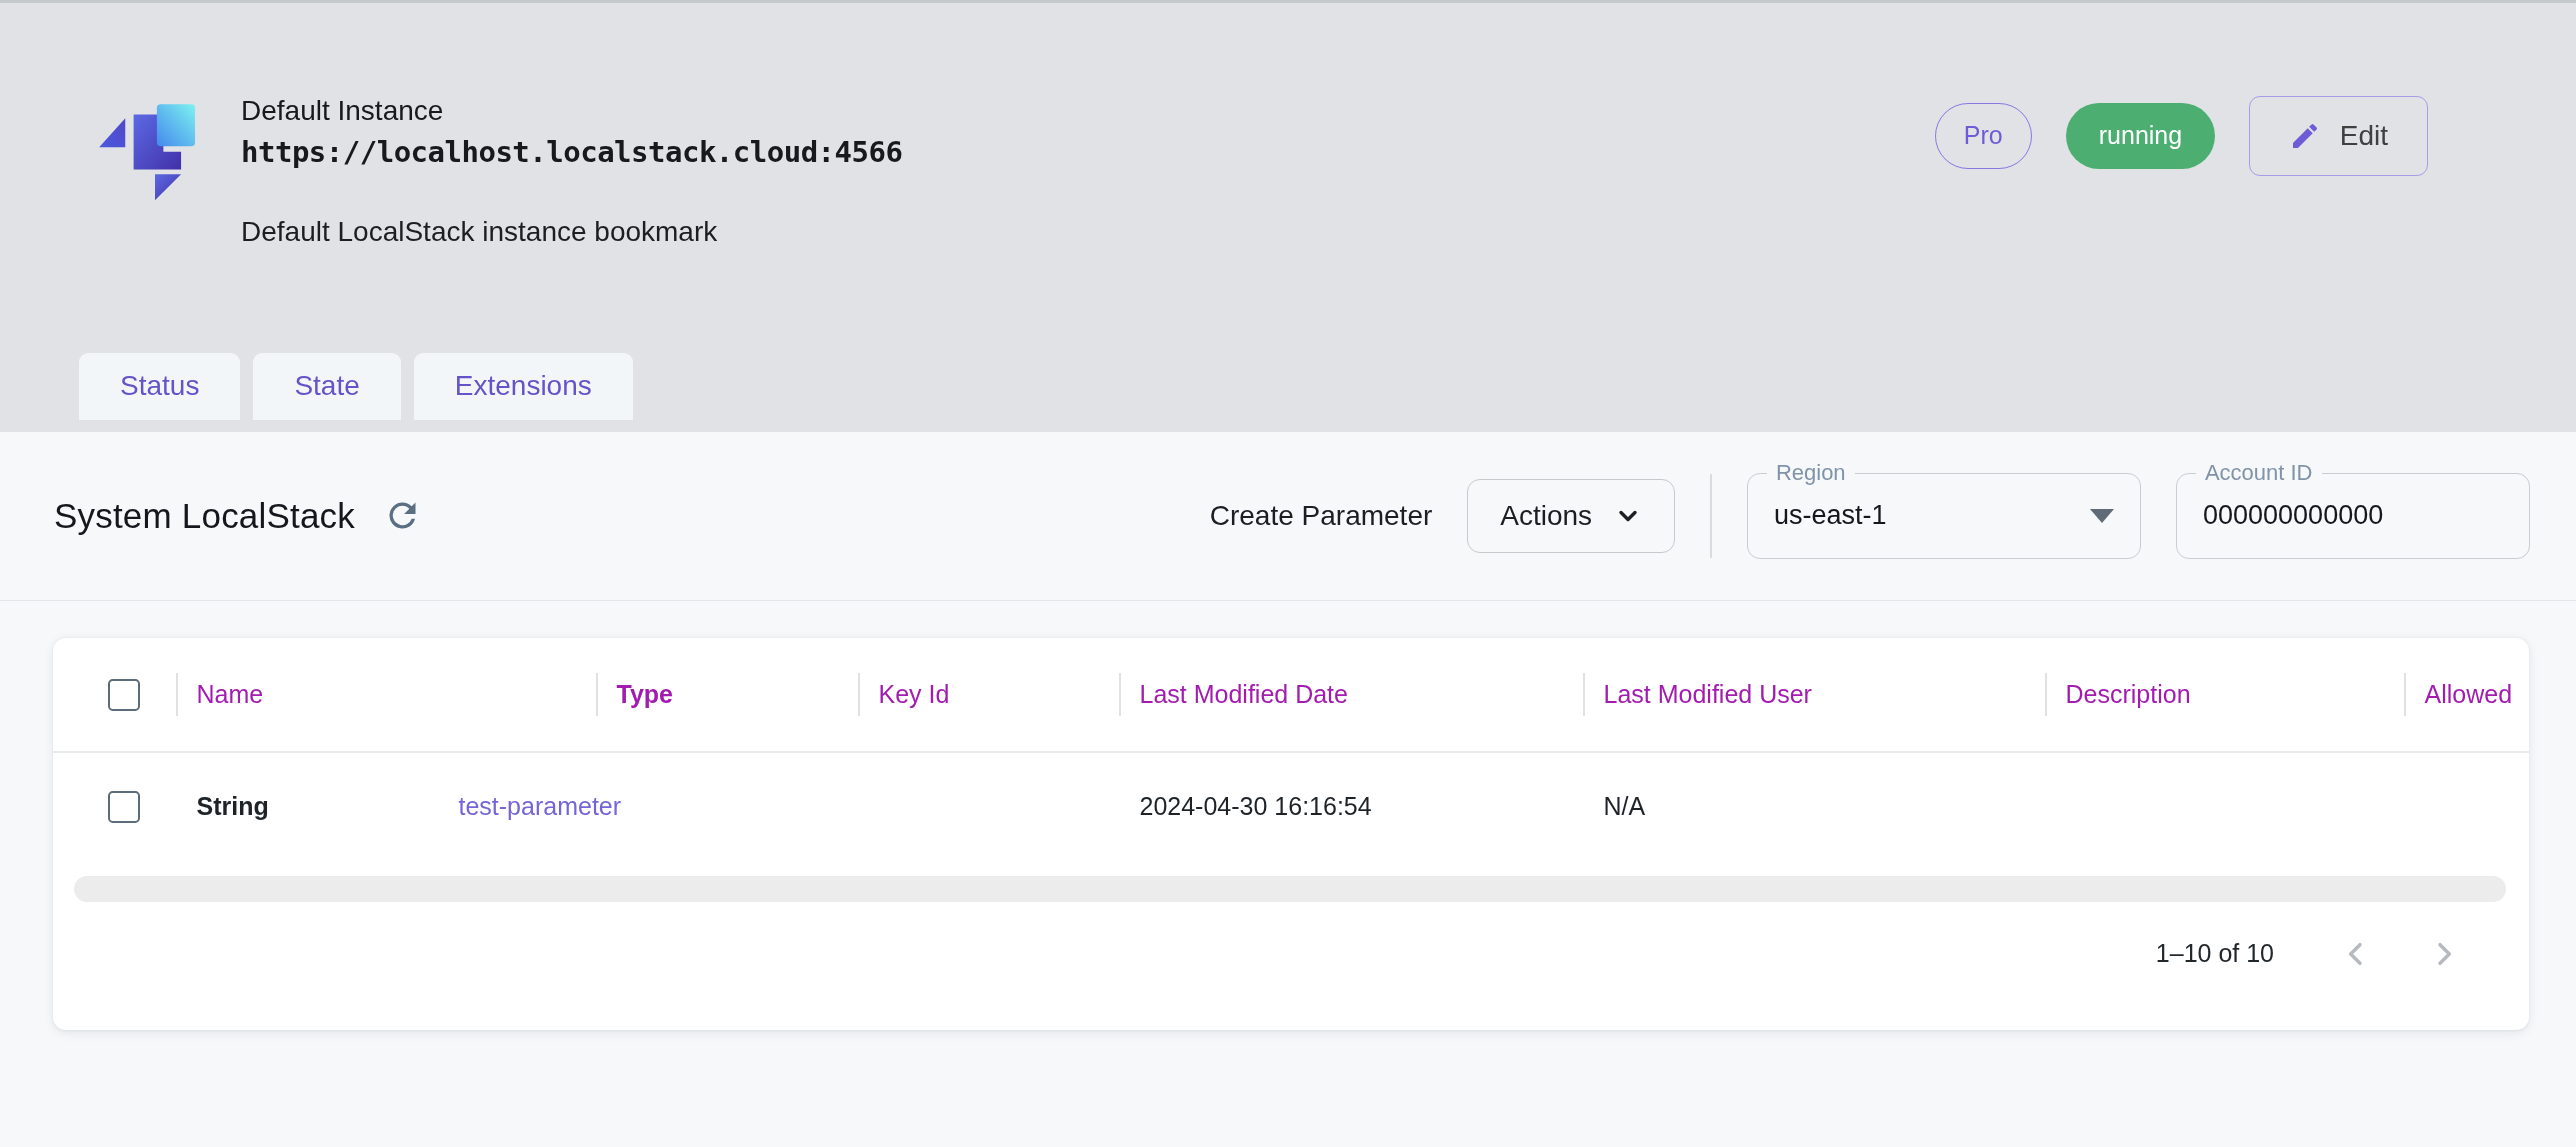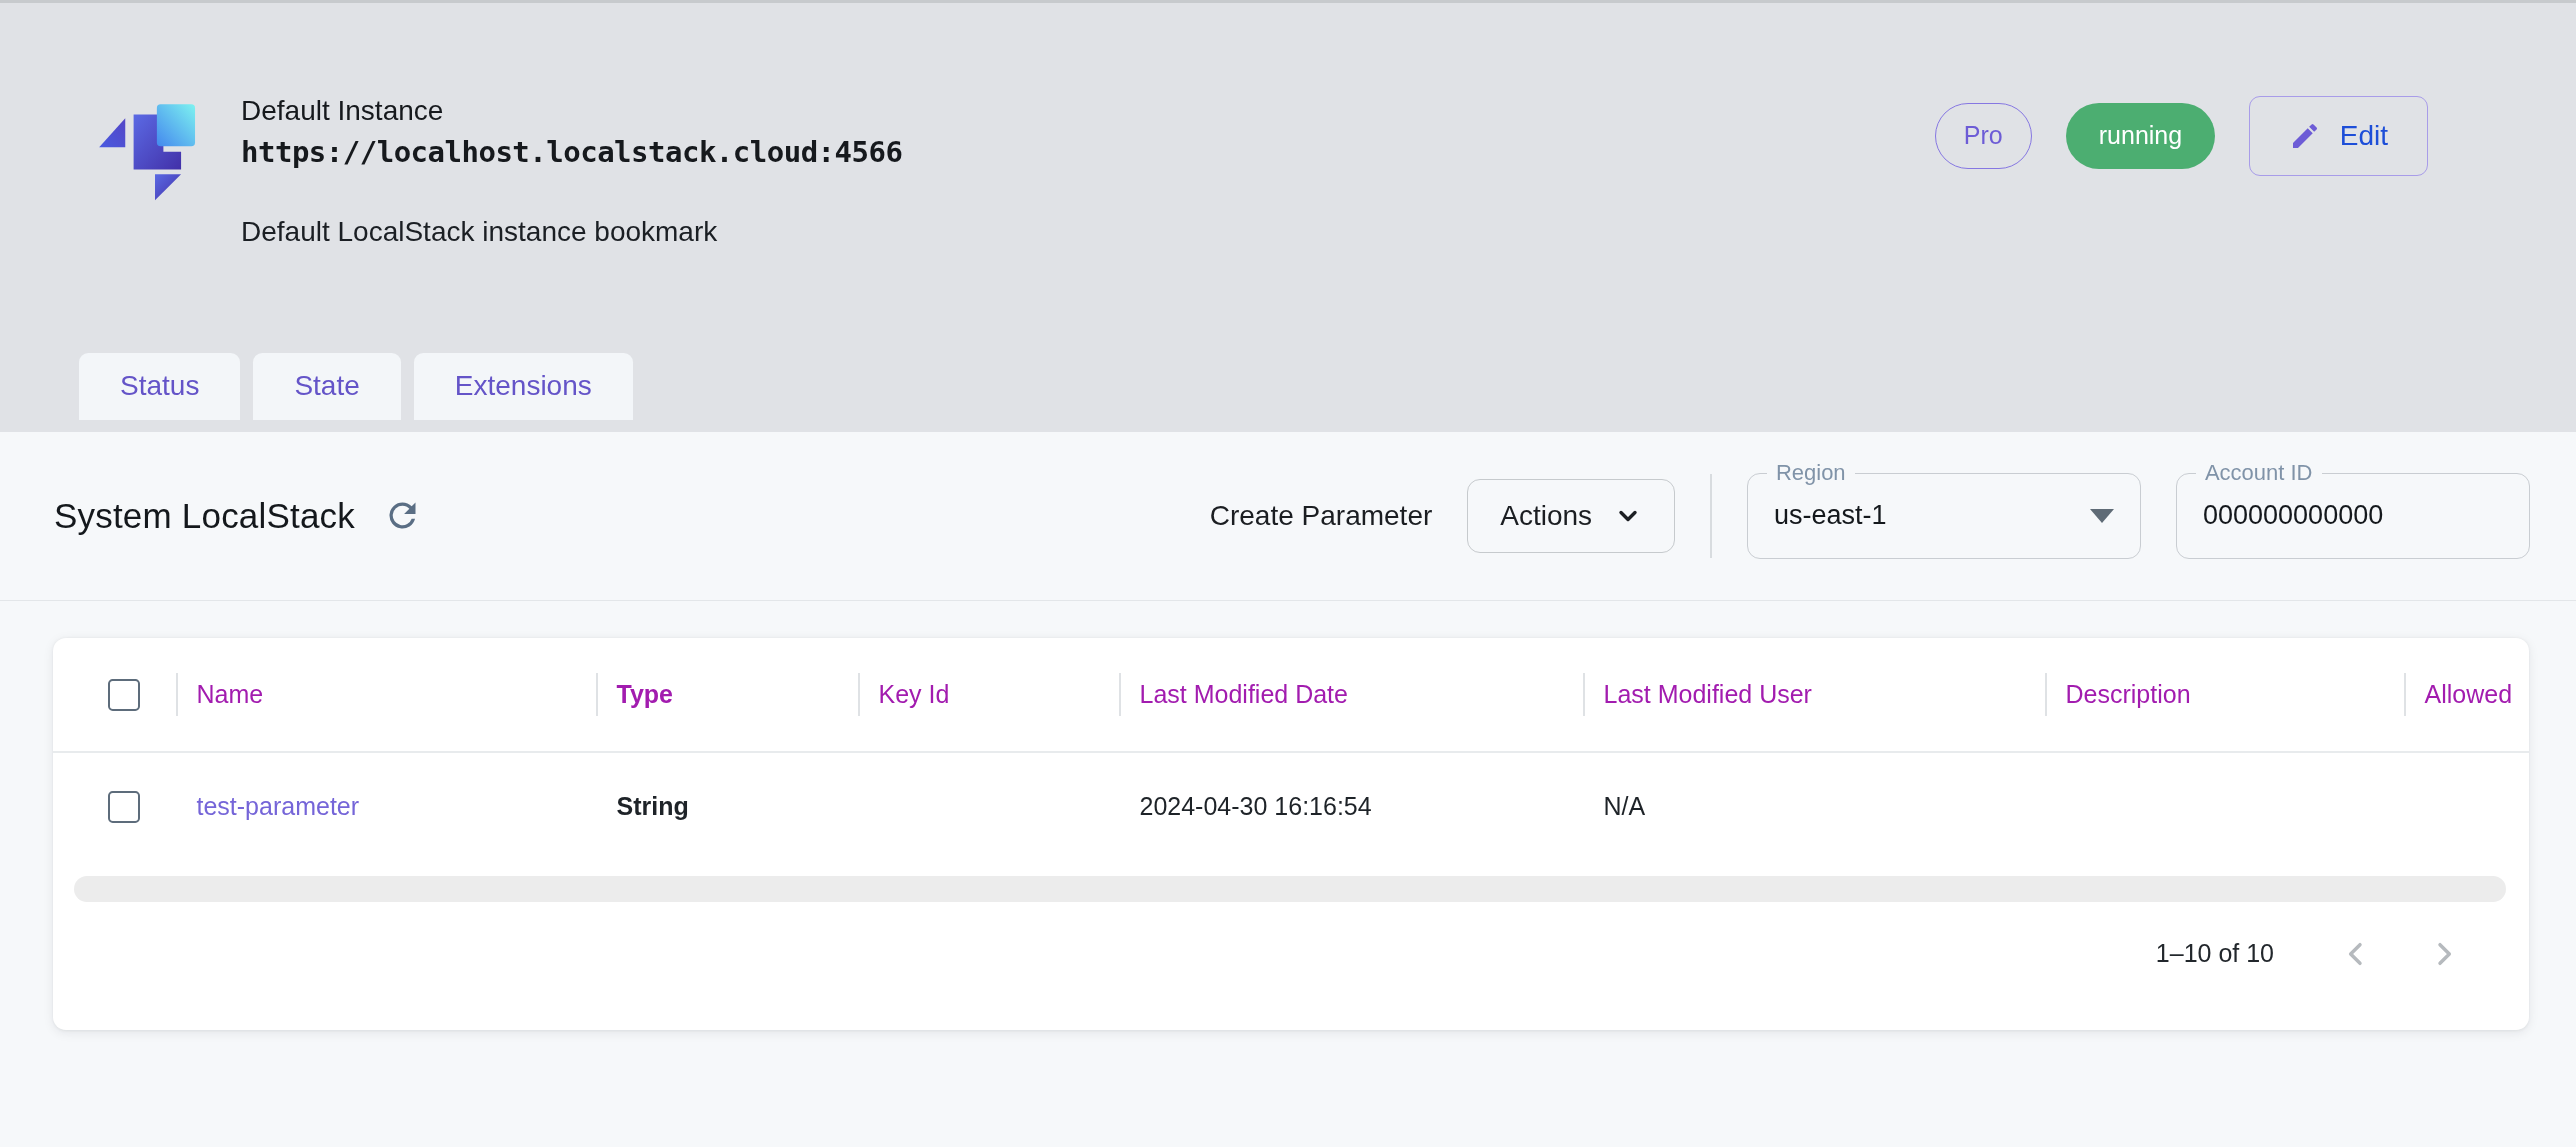--- a/index.html
+++ b/index.html
@@ -36,21 +36,21 @@
   .pill {
     height: 66px; border-radius: 33px;
     display: inline-flex; align-items: center;
     font-size: 25px; line-height: 1;
   }
   .pill-pro { border: 1.9px solid #8677e2; color: #6d5cd6; padding: 0 28px; background: transparent; }
   .pill-running { background: #4cae71; color: #ffffff; padding: 0 33px; }
   .edit-btn {
     height: 80px; margin-top: -6.5px;
     border: 1.9px solid #a89ce9; border-radius: 11px;
-    color: #1d4ed8; font-size: 28px; font-family: inherit;
+    color: #404040; font-size: 28px; font-family: inherit;
     display: inline-flex; align-items: center; gap: 18.6px;
     padding: 0 39px; background: transparent; cursor: pointer;
   }
   .edit-btn svg { width: 32px; height: 32px; fill: #6d5cd6; }
 
   
   .tabs {
     position: absolute; bottom: 0; left: 79px;
     display: flex; gap: 13px; align-items: flex-end;
   }
@@ -274,22 +274,22 @@
       <div class="cell c-user sep">Last Modified User</div>
       <div class="cell c-desc sep">Description</div>
       <div class="cell c-allowed sep">Allowed</div>
     </div>
     <div class="thead-divider"></div>
 
     <div class="trow">
       <div class="cell c-check">
         <span class="checkbox"></span>
       </div>
+      <div class="cell c-type">String</div>
       <div class="cell c-name link-cell">test-parameter</div>
-      <div class="cell c-type">String</div>
       <div class="cell c-key"></div>
       <div class="cell c-date">2024-04-30 16:16:54</div>
       <div class="cell c-user">N/A</div>
       <div class="cell c-desc"></div>
       <div class="cell c-allowed"></div>
     </div>
 
     <div class="hscroll">
       <div class="hscroll-thumb"></div>
     </div>

